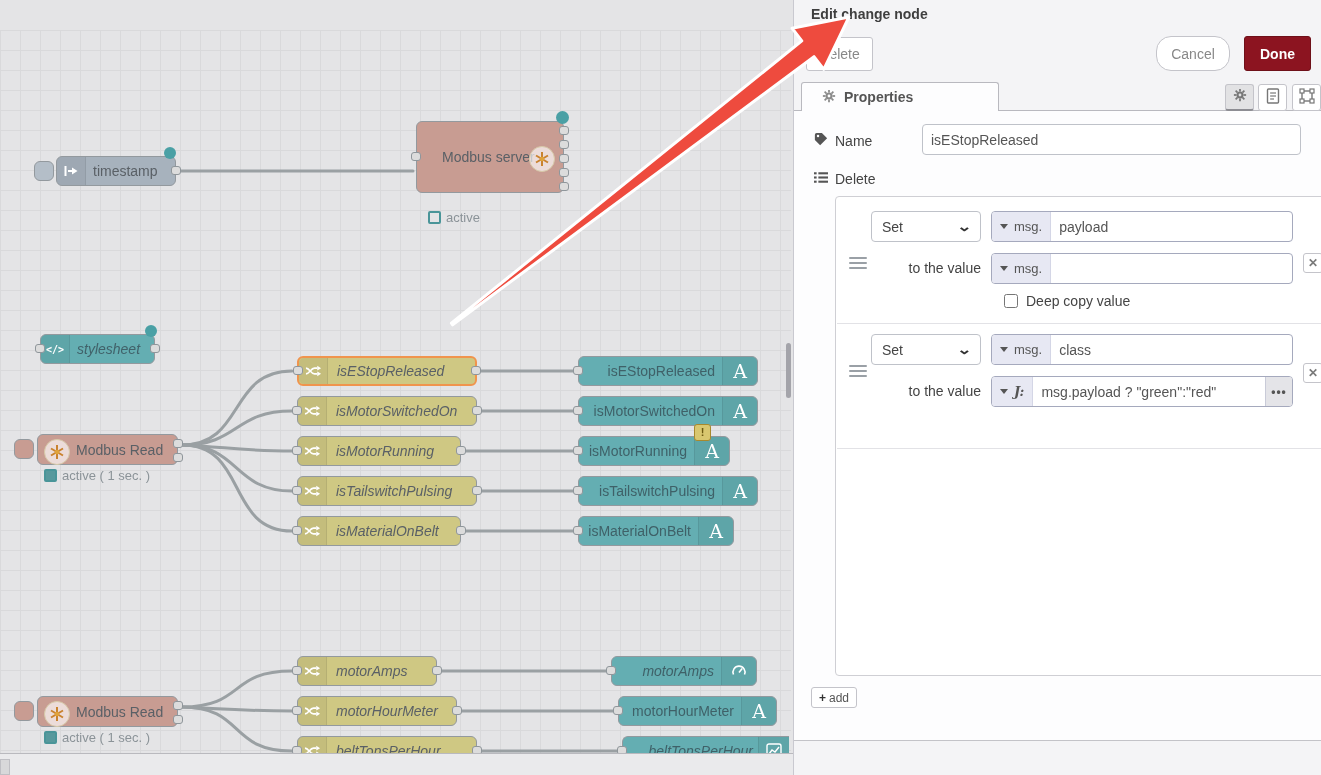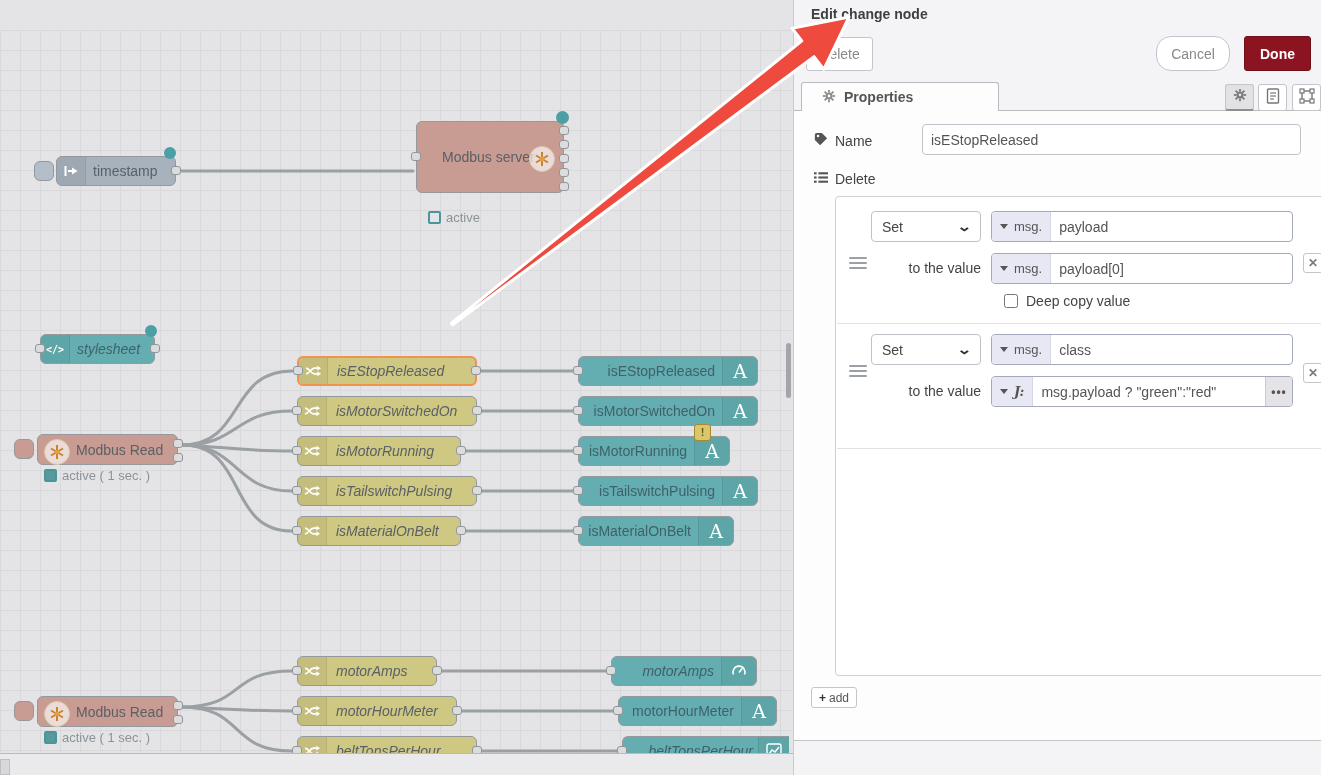--- a/index.html
+++ b/index.html
@@ -499,21 +499,20 @@
             <i></i>
           </div>
         <div class="frm-label" style="left:35px;top:63px;width:110px;justify-content:flex-end;display:flex;">
             <span>to the value</span>
           </div>
         <div class="typed" style="left:155px;top:56px;width:302px;">
           <span class="prefix">
               <span class="caret"></span>
               <span>msg.</span>
             </span>
-          <input value="payload[0]" style="">
         </div>
         <div class="xbtn" style="left:467px;top:56px;">✕</div>
         <div class="frm-label" style="left:168px;top:96px;gap:8px;">
           <input type="checkbox" style="width: 14px; height: 14px; margin: 0px;">
           <span>Deep copy value</span>
         </div>
         <div class="rule-sep" style="top:126px;"></div>
 
         <div class="sel" style="left:35px;top:137px;width:110px;">
           <span>Set</span>

